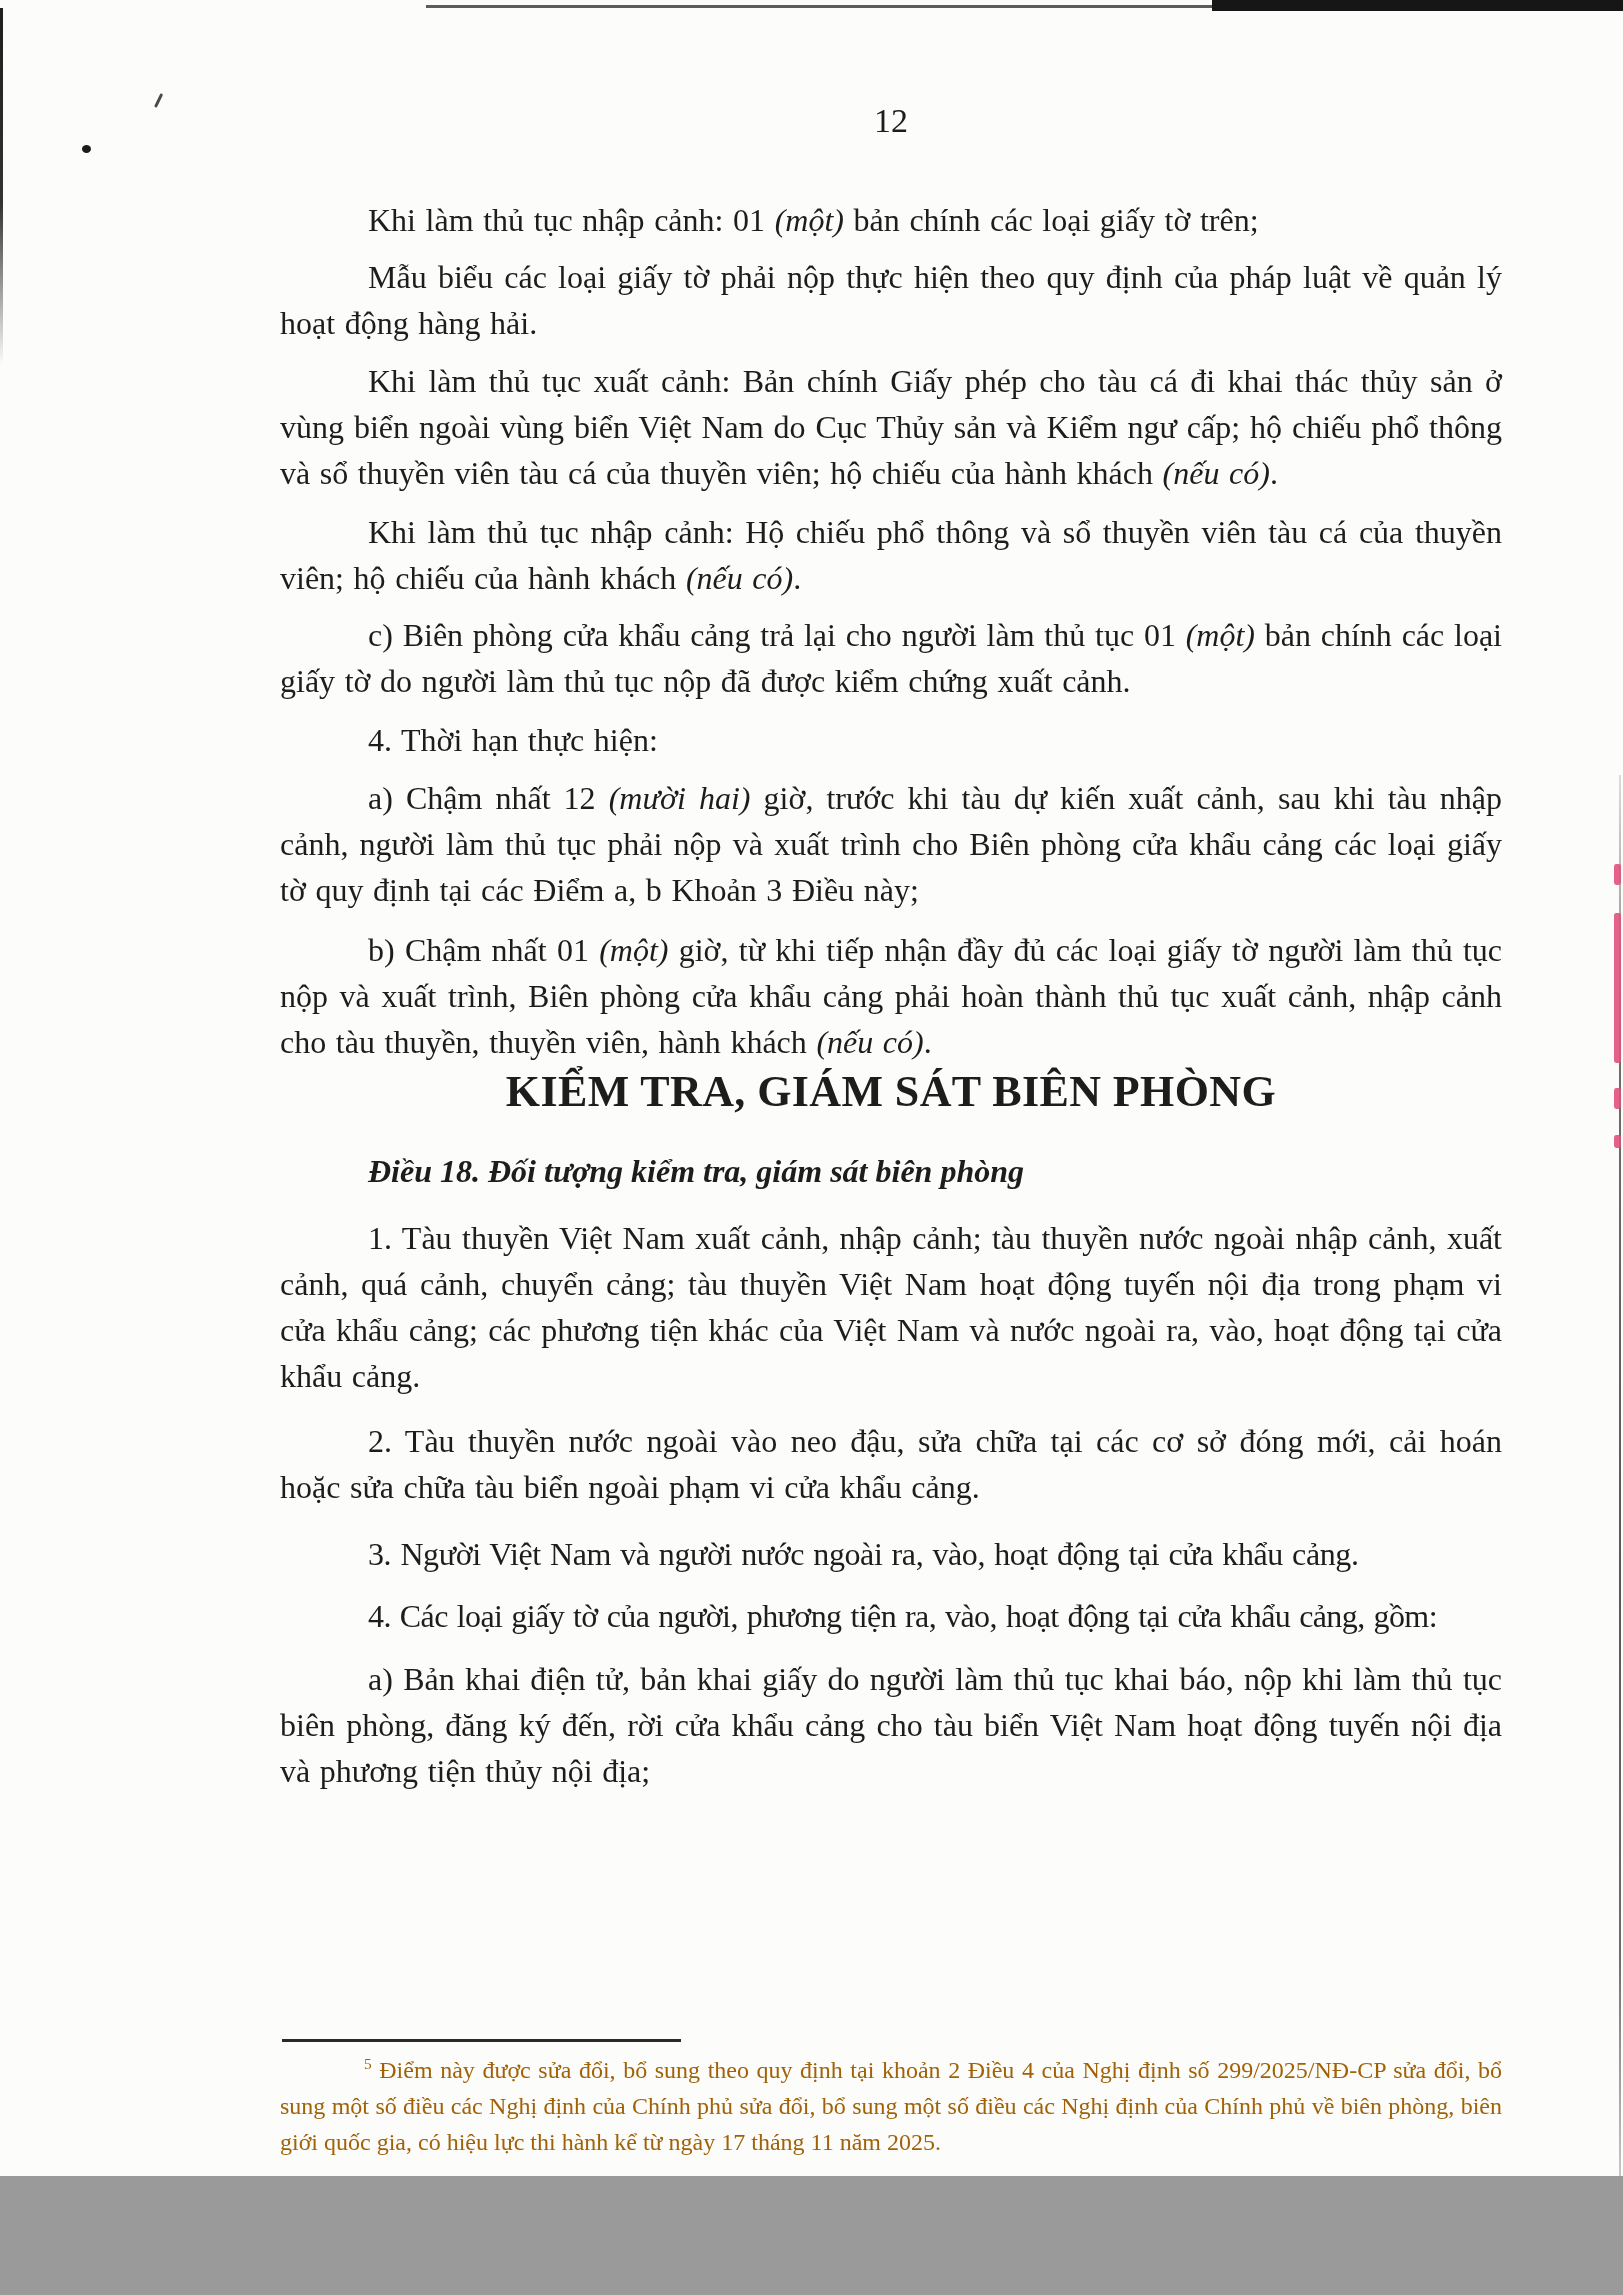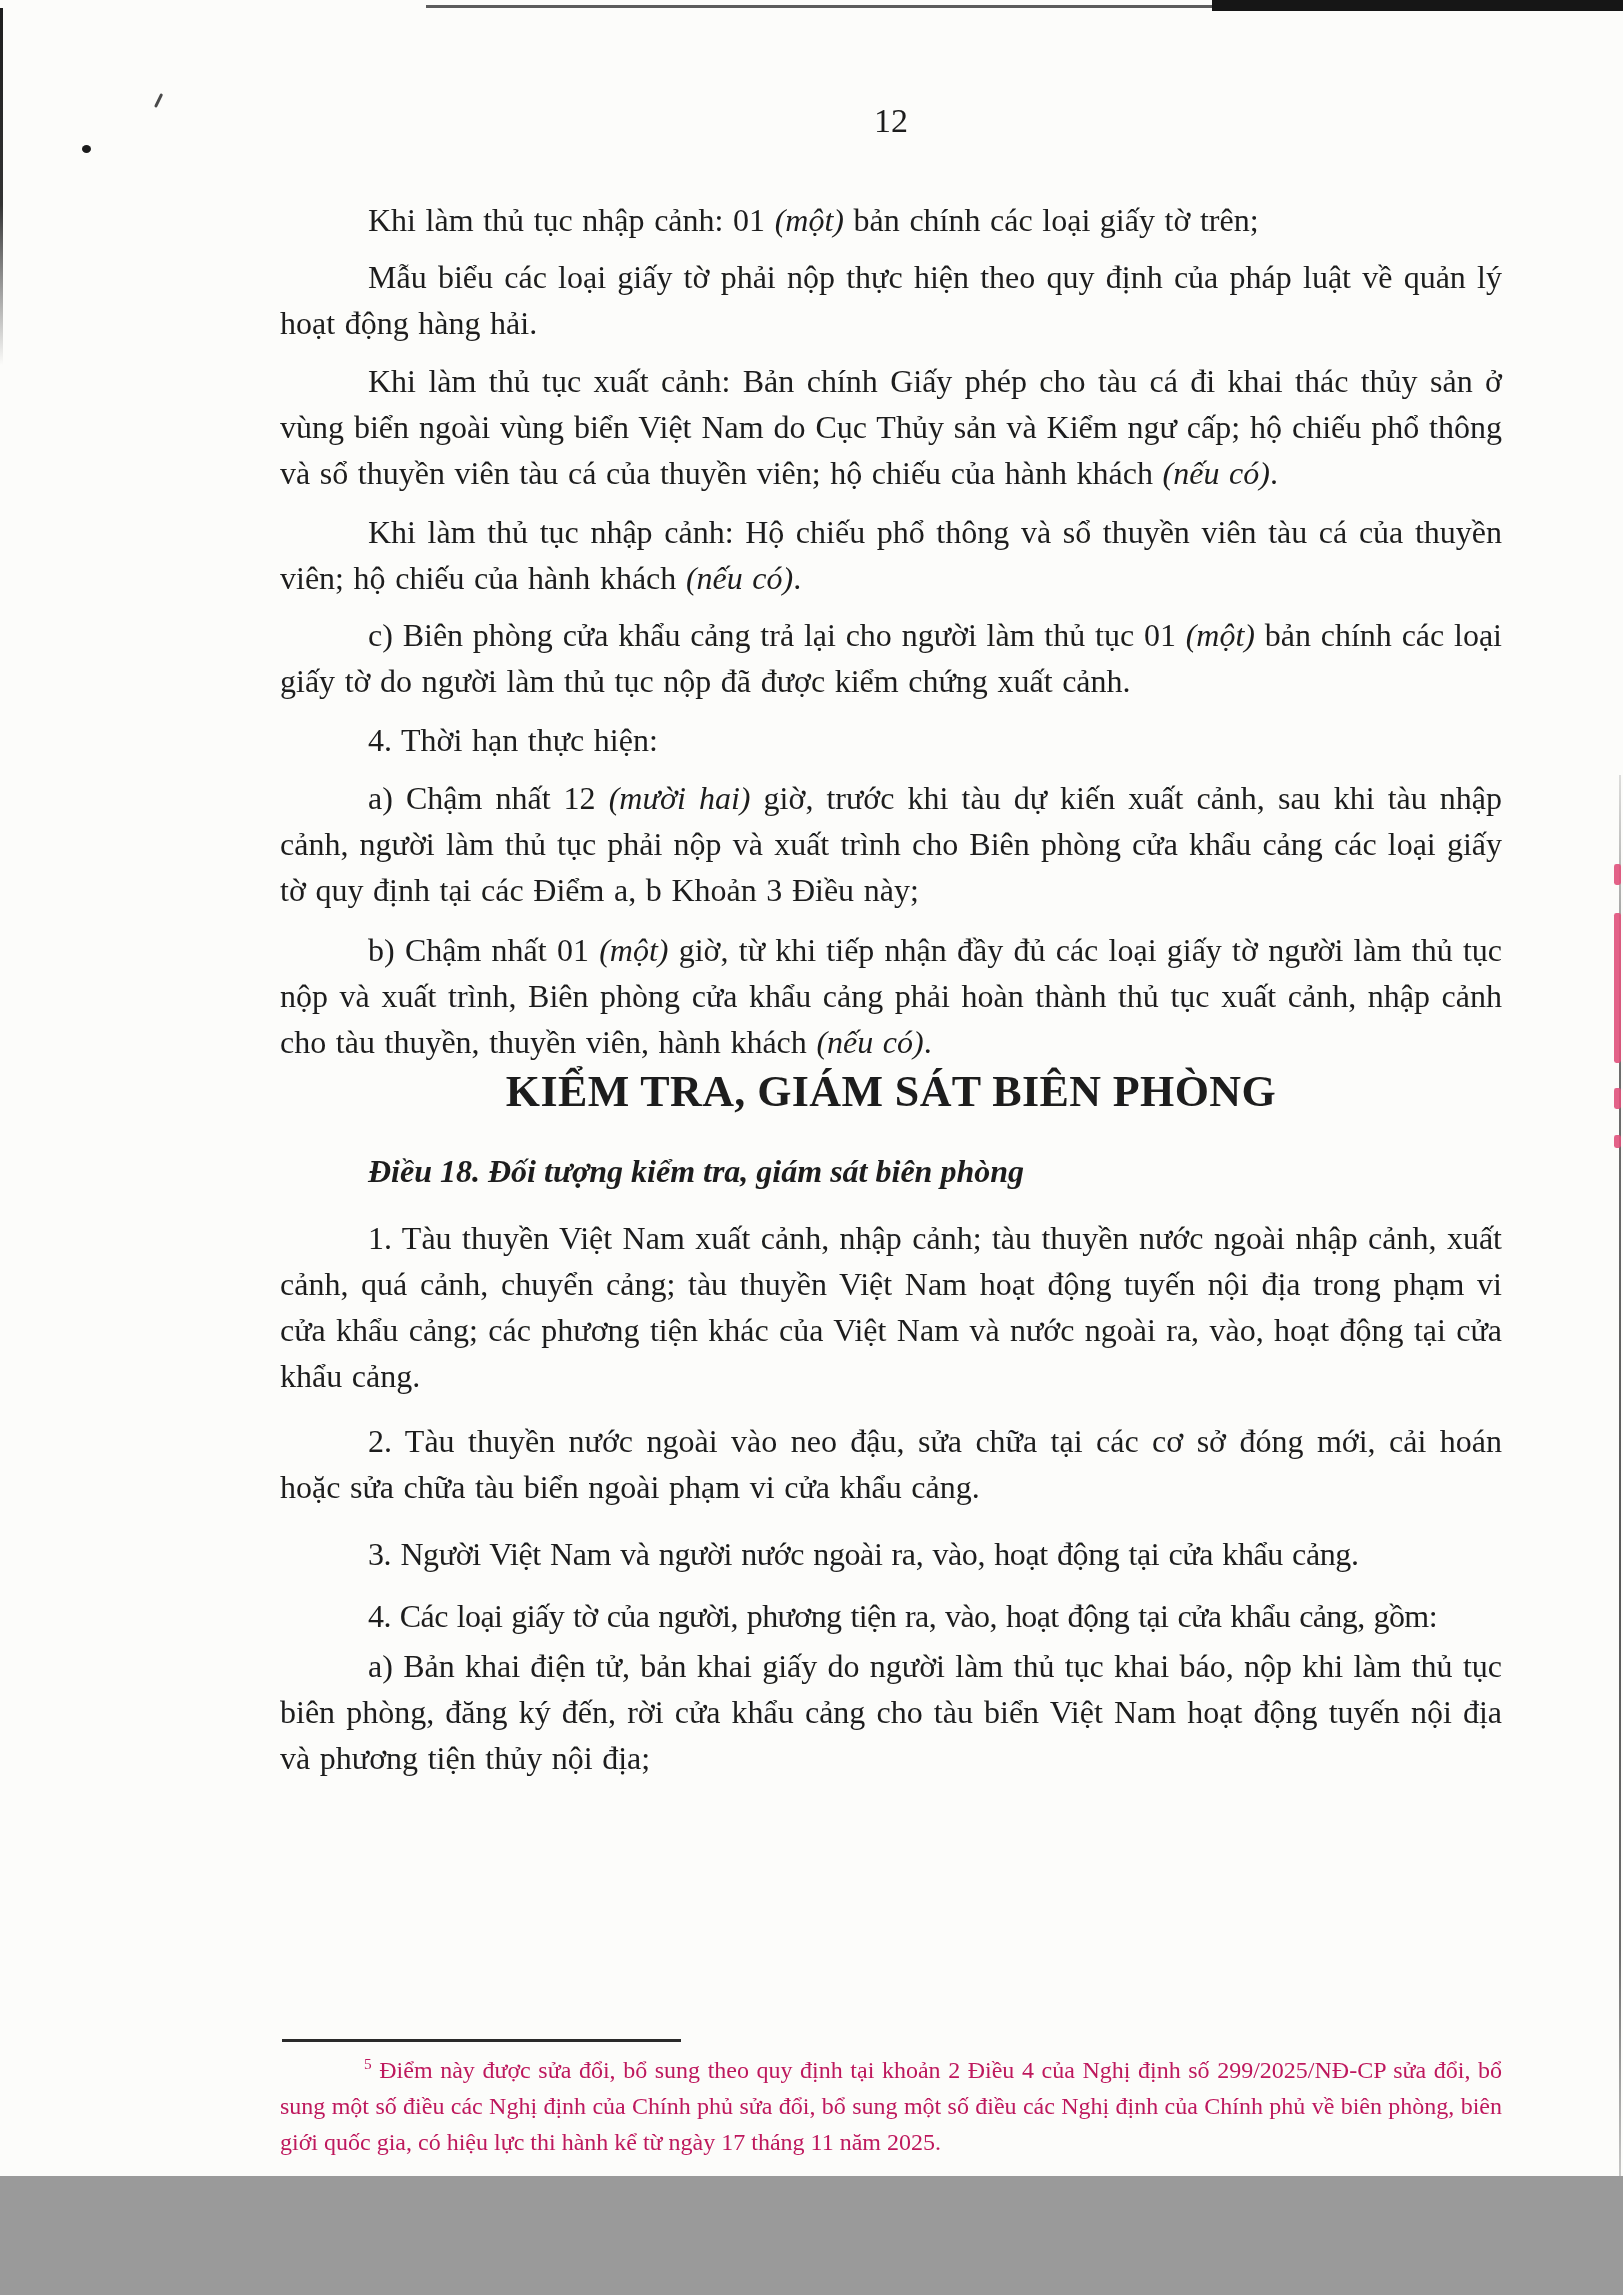--- a/index.html
+++ b/index.html
@@ -33,21 +33,21 @@
   .tight{font-size:29px;letter-spacing:-0.4px;word-spacing:0;}
   .tight2{font-size:28px;letter-spacing:-0.6px;word-spacing:0;}
   .sec-kicker{margin:29px 0 0 0;text-align:center;font-weight:bold;font-size:34px;line-height:39px;}
   .sec-title{margin:6.5px 0 0 0;text-align:center;font-weight:bold;font-size:44px;line-height:39px;letter-spacing:0.4px;}
   .art-head{margin:37px 0 0 0;font-weight:bold;font-size:32px;line-height:46px;text-indent:88px;font-style:italic;}
   
   .fn-block{position:absolute;left:280px;top:2039px;width:1222px;}
   .fn-sep{width:399px;height:0;border-top:3.2px solid #2a2a2a;margin:0 0 9.7px 1.6px;}
   p.fn{
     margin:0;font-size:24px;line-height:36px;
-    text-align:justify;text-indent:84px;color:#be185d;
+    text-align:justify;text-indent:84px;color:#a16207;
   }
   p.fn .sup{font-size:64%;}
   
   .art{position:absolute;pointer-events:none;}
   .art-top-line{left:426px;top:4.9px;width:791px;height:3.2px;background:#3f3f3f;opacity:.85;}
   .art-top-bar{left:1212px;top:0;width:412px;height:10.6px;background:var(--scan-bar);}
   .art-left-line{left:0;top:8px;width:3.2px;height:357px;
     background:linear-gradient(to bottom,#1e1e1e 0%,#333 55%,rgba(60,60,60,0) 100%);}
   .art-tick{left:157px;top:93px;width:3.2px;height:15.4px;background:#4a4a4a;border-radius:1.6px;transform:rotate(26deg);}
   .art-dot{left:82px;top:145px;width:9px;height:8px;background:#1b1b1b;border-radius:50%;}
@@ -106,21 +106,21 @@
     <p class="art-head">Điều 18. Đối tượng kiểm tra, giám sát biên phòng</p>
 
     <p class="p" style="margin-top:21px"><span>1. Tàu thuyền Việt Nam xuất cảnh, nhập cảnh; tàu thuyền nước ngoài nhập cảnh, xuất cảnh, quá cảnh, chuyển cảng; tàu thuyền Việt Nam hoạt động tuyến nội địa trong phạm vi cửa khẩu cảng; các phương tiện khác của Việt Nam và nước ngoài ra, vào, hoạt động tại cửa khẩu cảng.</span></p>
 
     <p class="p" style="margin-top:19.5px"><span>2. Tàu thuyền nước ngoài vào neo đậu, sửa chữa tại các cơ sở đóng mới, cải hoán hoặc sửa chữa tàu biển ngoài phạm vi cửa khẩu cảng.</span></p>
 
     <p class="p tight" style="margin-top:24px;line-height:41px"><span>3. Người Việt Nam và người nước ngoài ra, vào, hoạt động tại cửa khẩu cảng.</span></p>
 
     <p class="p tight2" style="margin-top:21px;line-height:41px"><span>4. Các loại giấy tờ của người, phương tiện ra, vào, hoạt động tại cửa khẩu cảng, gồm:</span></p>
 
-    <p class="p" style="margin-top:6px"><span>a) Bản khai điện tử, bản khai giấy do người làm thủ tục khai báo, nộp khi làm thủ tục biên phòng, đăng ký đến, rời cửa khẩu cảng cho tàu biển Việt Nam hoạt động tuyến nội địa và phương tiện thủy nội địa;</span></p>
+    <p class="p" style="margin-top:19px"><span>a) Bản khai điện tử, bản khai giấy do người làm thủ tục khai báo, nộp khi làm thủ tục biên phòng, đăng ký đến, rời cửa khẩu cảng cho tàu biển Việt Nam hoạt động tuyến nội địa và phương tiện thủy nội địa;</span></p>
 
   </div>
 
   <div class="fn-block">
     <div class="fn-sep"></div>
     <p class="fn"><span class="sup">5</span><span> Điểm này được sửa đổi, bổ sung theo quy định tại khoản 2 Điều 4 của Nghị định số 299/2025/NĐ-CP sửa đổi, bổ sung một số điều các Nghị định của Chính phủ sửa đổi, bổ sung một số điều các Nghị định của Chính phủ về biên phòng, biên giới quốc gia, có hiệu lực thi hành kể từ ngày 17 tháng 11 năm 2025.</span></p>
   </div>
 
 </div>
 

